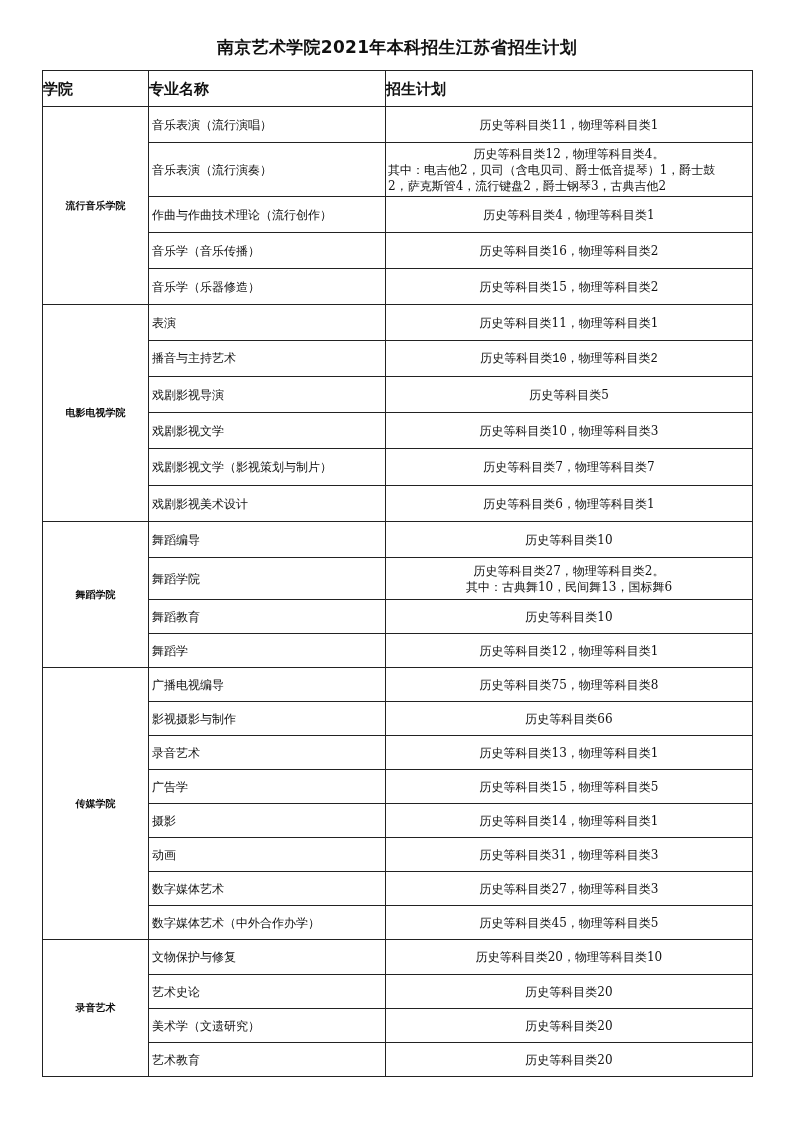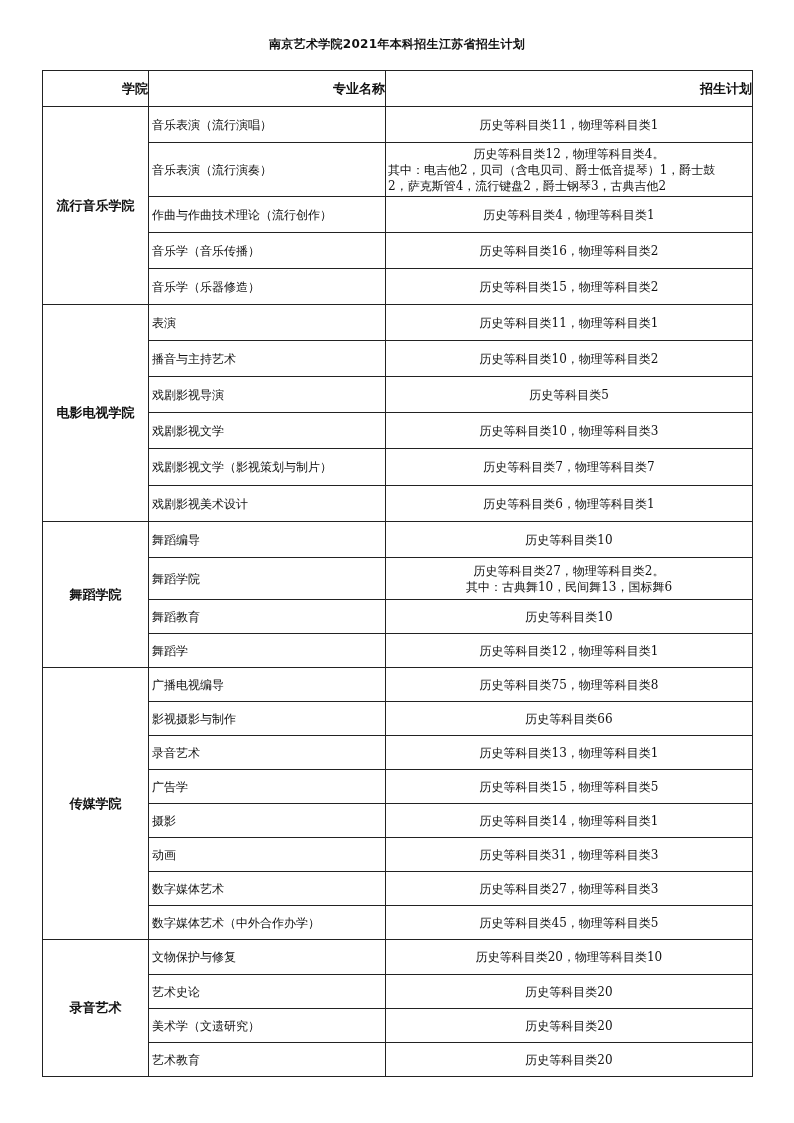--- a/index.html
+++ b/index.html
@@ -1,21 +1,21 @@
 <!DOCTYPE html>
 <html><head>
   <meta charset="utf-8">
   <style>
     html, body { margin: 0; padding: 0; background: #ffffff; }
     body { width: 794px; height: 1123px; position: relative; font-family: "DejaVu Serif", "Liberation Serif", serif; color: #111; }
-    .title { position: absolute; left: 0; width: 794px; top: 36px; text-align: center; font-family: "DejaVu Sans", "Liberation Sans", sans-serif; font-weight: bold; font-size: 12px; letter-spacing: 0.3px; }
+    .title { position: absolute; left: 0; width: 794px; top: 36px; text-align: center; font-family: "DejaVu Sans", "Liberation Sans", sans-serif; font-weight: bold; font-size: 17px; letter-spacing: 0.3px; }
     table { position: absolute; left: 42px; top: 70px; width: 710px; border-collapse: collapse; table-layout: fixed; }
     td, th { border: 1.3px solid #222; padding: 0; font-size: 12px; line-height: 16px; }
-    th { font-family: "DejaVu Sans", "Liberation Sans", sans-serif; font-weight: bold; font-size: 13px; height: 35px; text-align: right; }
-    td.college { font-family: "DejaVu Sans", "Liberation Sans", sans-serif; font-weight: bold; font-size: 13px; text-align: center; vertical-align: middle; }
+    th { font-family: "DejaVu Sans", "Liberation Sans", sans-serif; font-weight: bold; font-size: 15px; height: 35px; text-align: left; }
+    td.college { font-family: "DejaVu Sans", "Liberation Sans", sans-serif; font-weight: bold; font-size: 10px; text-align: center; vertical-align: middle; }
     td.major { text-align: left; padding-left: 3px; vertical-align: middle; white-space: nowrap; }
     td.plan { text-align: center; vertical-align: middle; }
     td.plan .line { display: block; }
     td.plan.left .line.l2, td.plan.left .line.l3 { text-align: left; padding-left: 2px; }
     col.c1 { width: 106px; } col.c2 { width: 237px; } col.c3 { width: 367px; }
   </style>
 </head>
 <body>
 
 <div class="title">南京艺术学院2021年本科招生江苏省招生计划</div>
@@ -67,21 +67,21 @@
           <span class="line l1">历史等科目类15，物理等科目类2</span>
         </td>
       </tr>
       <tr style="height: 36px;">
         <td class="college" rowspan="6">电影电视学院</td>
         <td class="major">表演</td>
         <td class="plan">
           <span class="line l1">历史等科目类11，物理等科目类1</span>
         </td>
       </tr>
-      <tr style="height: 36px;">
+      <tr style="height: 36px; font-family: Liberation Mono, monospace;">
         <td class="major">播音与主持艺术</td>
         <td class="plan">
           <span class="line l1">历史等科目类10，物理等科目类2</span>
         </td>
       </tr>
       <tr style="height: 36px;">
         <td class="major">戏剧影视导演</td>
         <td class="plan">
           <span class="line l1">历史等科目类5</span>
         </td>

